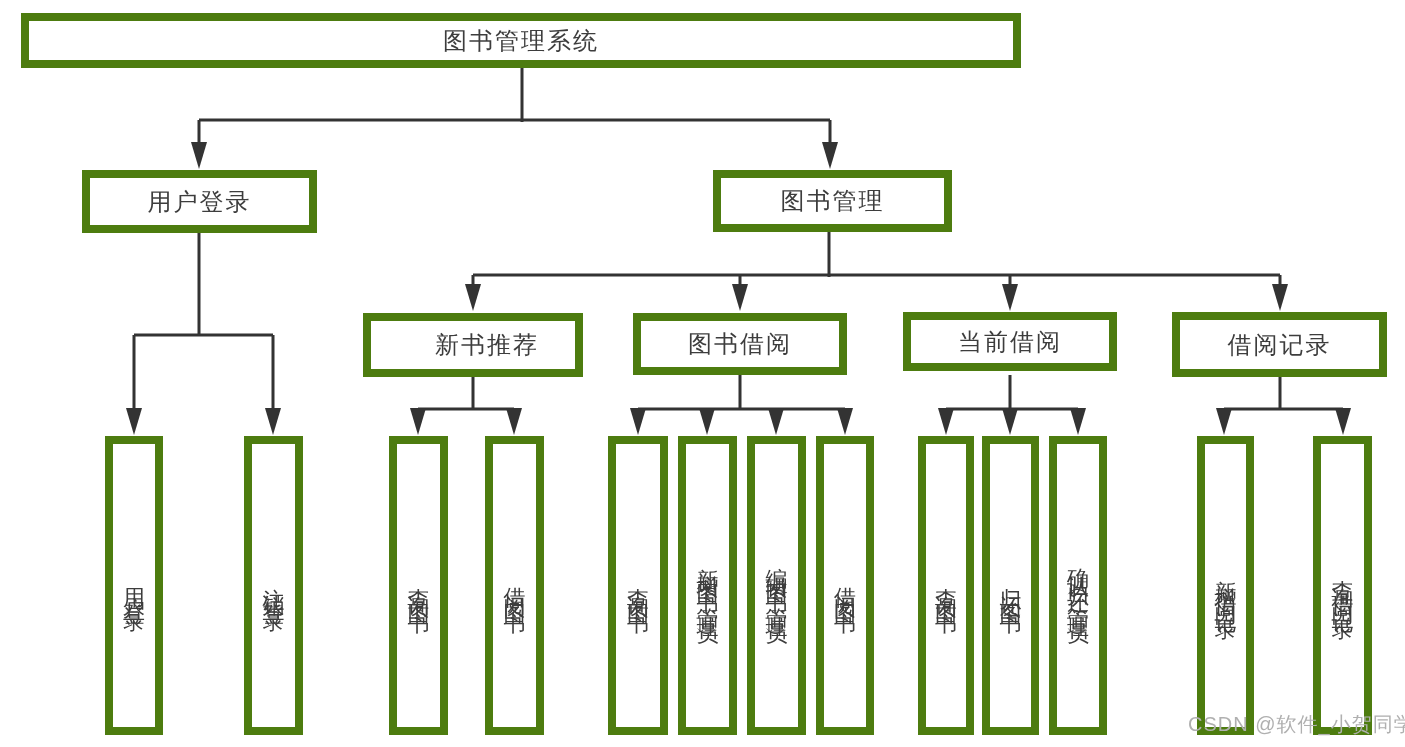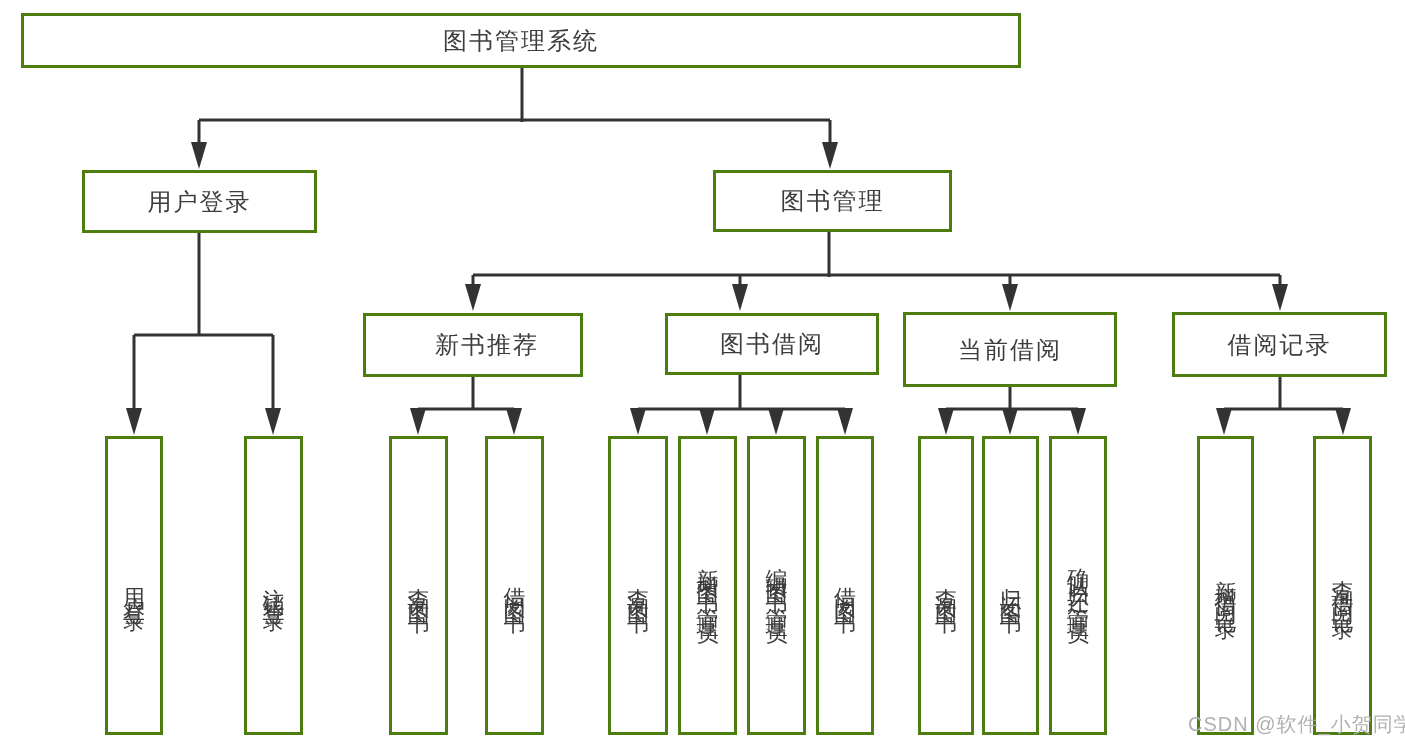--- a/index.html
+++ b/index.html
@@ -23,21 +23,21 @@
   svg.connectors {
     position: absolute;
     left: 0; top: 0;
     width: 1405px; height: 747px;
     display: block;
   }
   .node {
     position: absolute;
     box-sizing: border-box;
     background: #ffffff;
-    border: 3px solid #4d7c0f;
+    border: 8px solid #4d7c0f;
     display: flex;
     align-items: center;
     justify-content: center;
     text-align: center;
   }
   .hnode {
     font-size: 24px;
     letter-spacing: 2px;
     color: #3d3d3d;
   }
@@ -49,22 +49,22 @@
     color: #3d3d3d;
     white-space: nowrap;
   }
   
   .n-root   { left: 21px;  top: 13px;  width: 1000px; height: 55px; }
   
   .n-ulogin { left: 82px;  top: 170px; width: 235px; height: 63px; }
   .n-bmgmt  { left: 713px; top: 170px; width: 239px; height: 62px; }
   
   .n-nbr    { left: 363px;  top: 313px; width: 220px; height: 64px; padding-left: 28px; }
-  .n-bb     { left: 633px;  top: 313px; width: 214px; height: 62px; margin-left: 32px; }
-  .n-cb     { left: 903px;  top: 312px; width: 214px; height: 75px; }
+  .n-bb     { left: 633px;  top: 313px; width: 214px; height: 62px; }
+  .n-cb     { left: 903px;  top: 312px; width: 214px; height: 59px; }
   .n-br     { left: 1172px; top: 312px; width: 215px; height: 65px; }
   
   .leaf { top: 436px; height: 299px; }
   .n-a1 { left: 105px;  width: 58px; }
   .n-a2 { left: 244px;  width: 59px; }
   .n-b1 { left: 389px;  width: 59px; }
   .n-b2 { left: 485px;  width: 59px; }
   .n-c1 { left: 608px;  width: 60px; }
   .n-c2 { left: 678px;  width: 59px; }
   .n-c3 { left: 747px;  width: 59px; }

